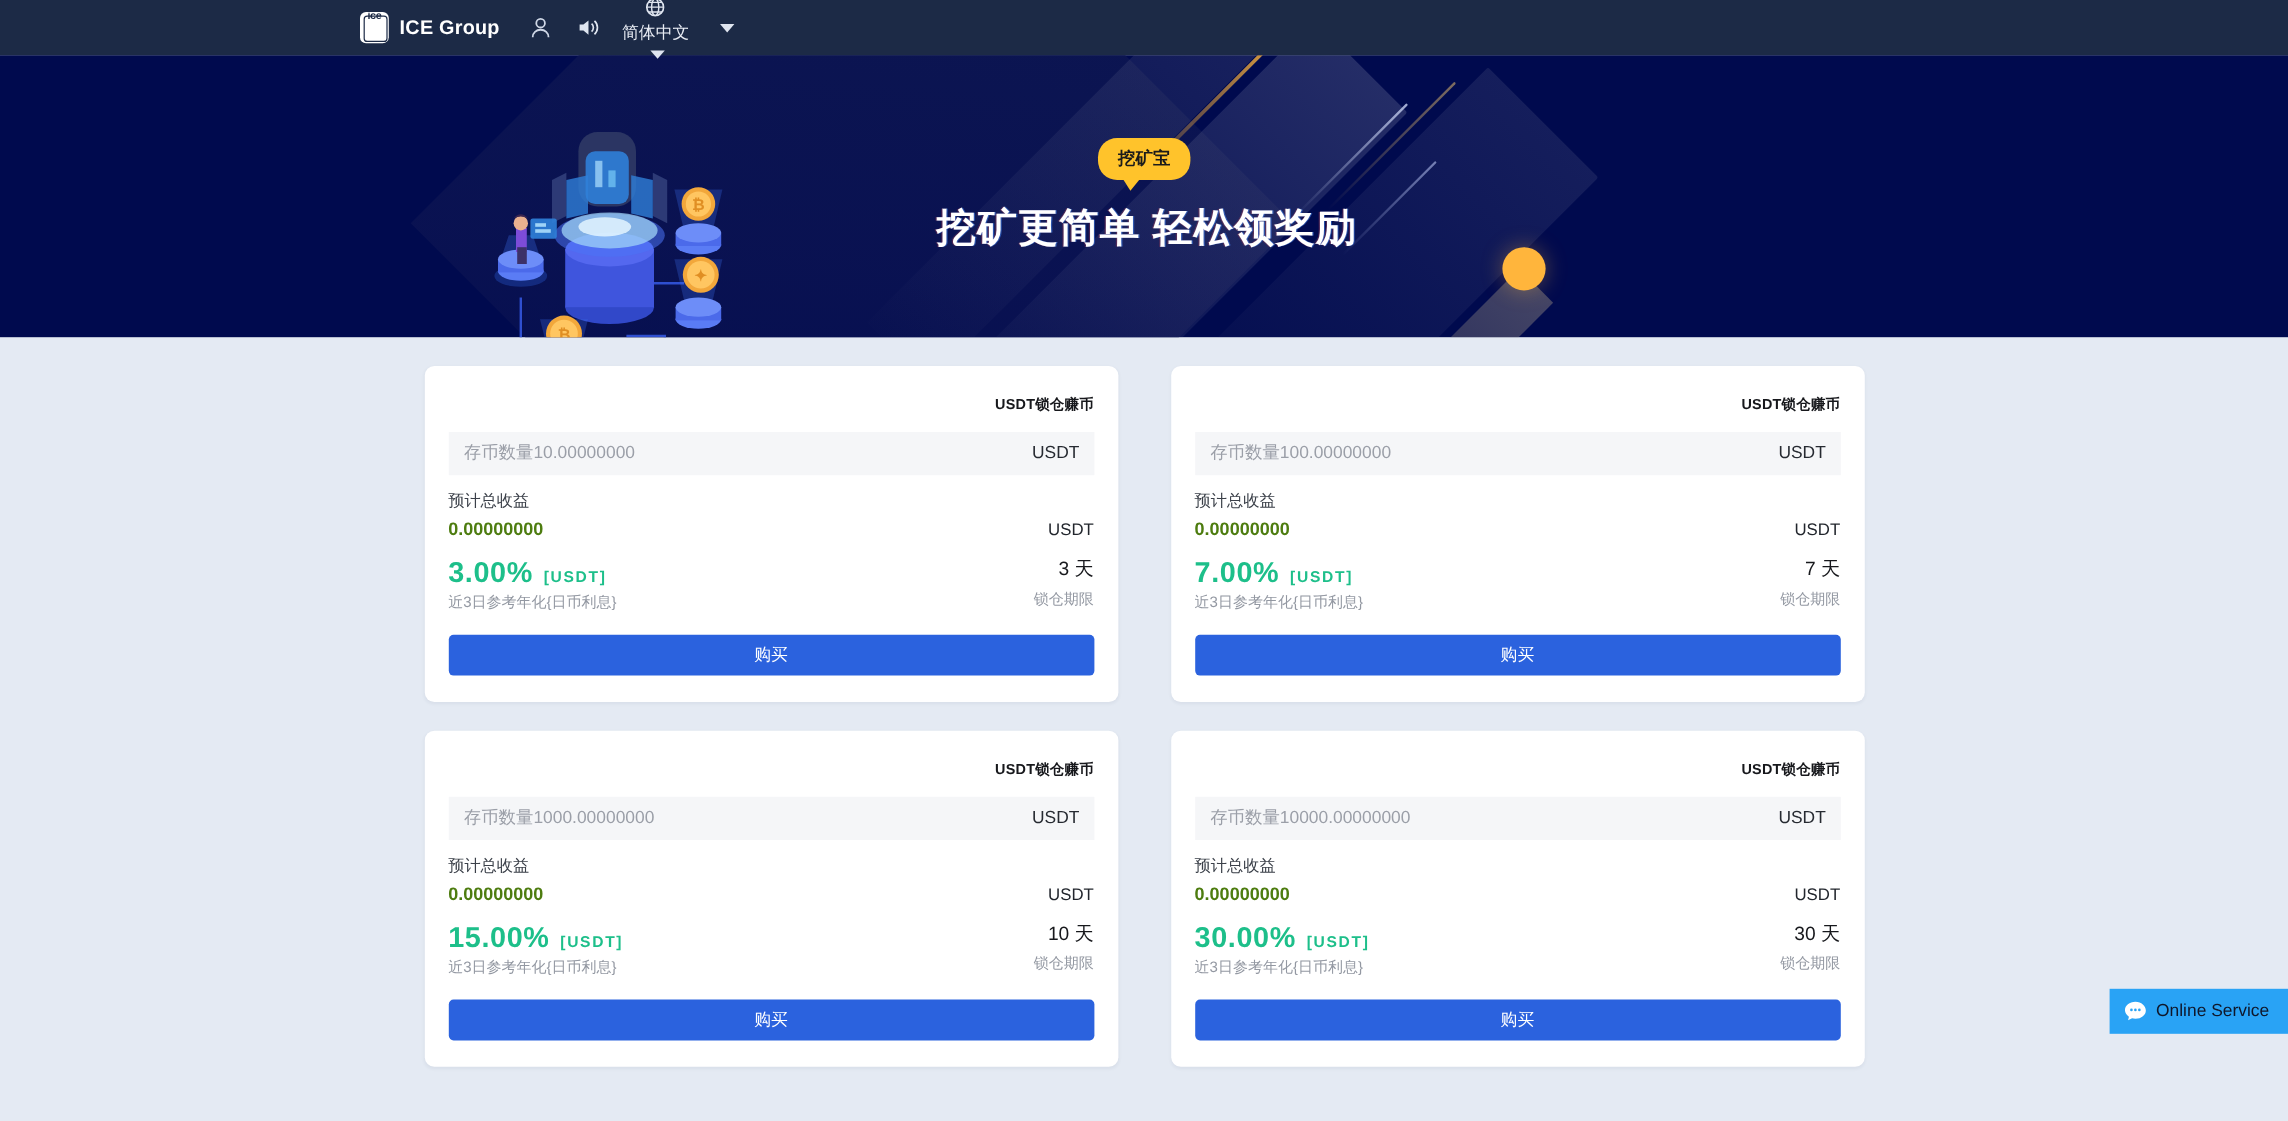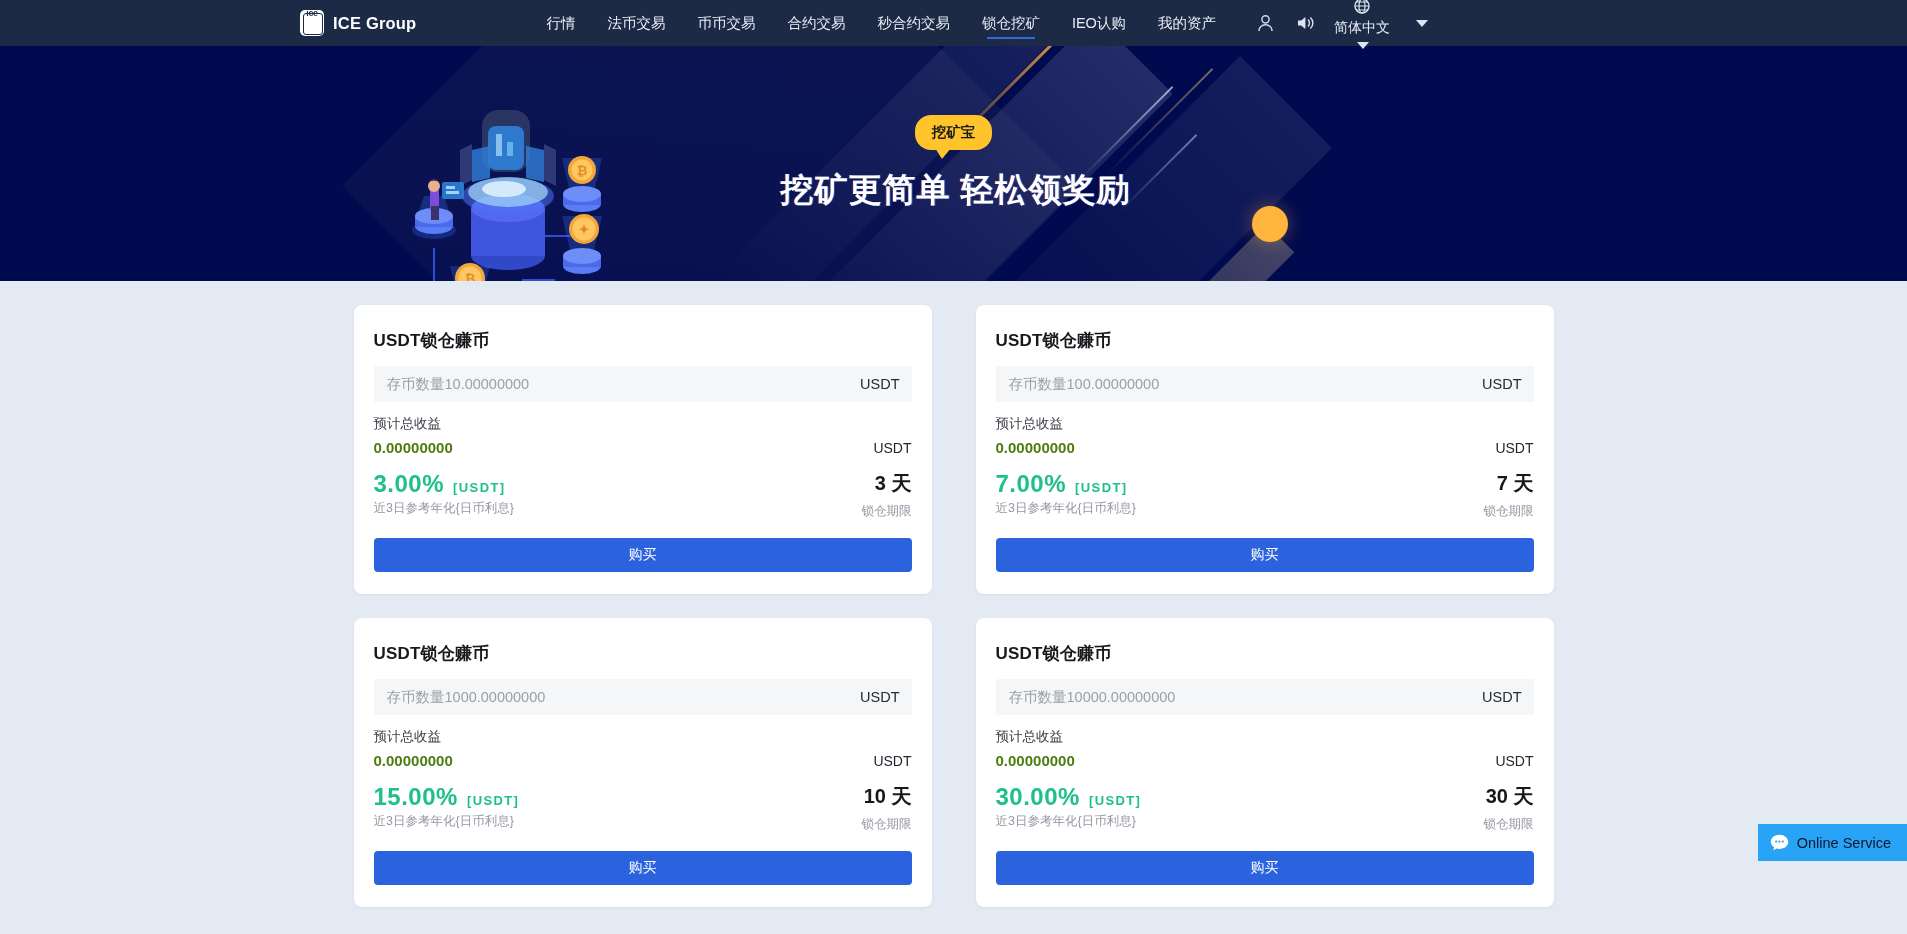--- a/index.html
+++ b/index.html
@@ -254,25 +254,26 @@
     column-gap: 44px;
     row-gap: 24px;
   }
   .card {
     background: #ffffff;
     border-radius: 8px;
     padding: 24px 20px 22px 20px;
     box-shadow: 0 1px 3px rgba(30,50,90,0.06);
   }
   .card-title {
-    font-size: 17px;
+    font-size: 12px;
     font-weight: 700;
     color: #17181c;
     margin-bottom: 14px;
     letter-spacing: 0.2px;
+    text-align: right;
   }
   .amount-row {
     background: #f5f6f8;
     height: 36px;
     display: flex;
     align-items: center;
     justify-content: space-between;
     padding: 0 12px 0 13px;
     margin-bottom: 13px;
   }
@@ -337,22 +338,22 @@
     font-size: 12.5px;
     color: #9398a2;
     margin-top: 2px;
   }
   .rate-right {
     display: flex;
     flex-direction: column;
     align-items: flex-end;
   }
   .days {
-    font-size: 20px;
-    font-weight: 700;
+    font-size: 16px;
+    font-weight: 400;
     color: #17181c;
   }
   .days-sub {
     font-size: 12.5px;
     color: #9398a2;
     margin-top: 6px;
   }
   .buy-btn {
     margin-top: 18px;
     width: 100%;
@@ -386,30 +387,20 @@
 <body>
 
 <div class="header">
   <div class="logo-wrap">
     <div class="logo-mark">
       <span>ice</span>
     </div>
     <div class="logo-text">ICE Group</div>
   </div>
 
-  <div class="nav">
-    <div class="nav-item">行情</div>
-    <div class="nav-item">法币交易</div>
-    <div class="nav-item">币币交易</div>
-    <div class="nav-item">合约交易</div>
-    <div class="nav-item">秒合约交易</div>
-    <div class="nav-item active">锁仓挖矿</div>
-    <div class="nav-item">IEO认购</div>
-    <div class="nav-item">我的资产</div>
-  </div>
 
   <div class="header-right">
     <div class="hdr-icon">
       <svg width="17" height="18" viewBox="0 0 17 18" fill="none">
         <circle cx="8.5" cy="5.3" r="3.6" stroke="#cfd7e6" stroke-width="1.5"></circle>
         <path d="M1.9 17c0-3.7 2.9-6.2 6.6-6.2s6.6 2.5 6.6 6.2" stroke="#cfd7e6" stroke-width="1.5" fill="none"></path>
       </svg>
     </div>
     <div class="hdr-icon">
       <svg width="19" height="18" viewBox="0 0 19 18" fill="none">

